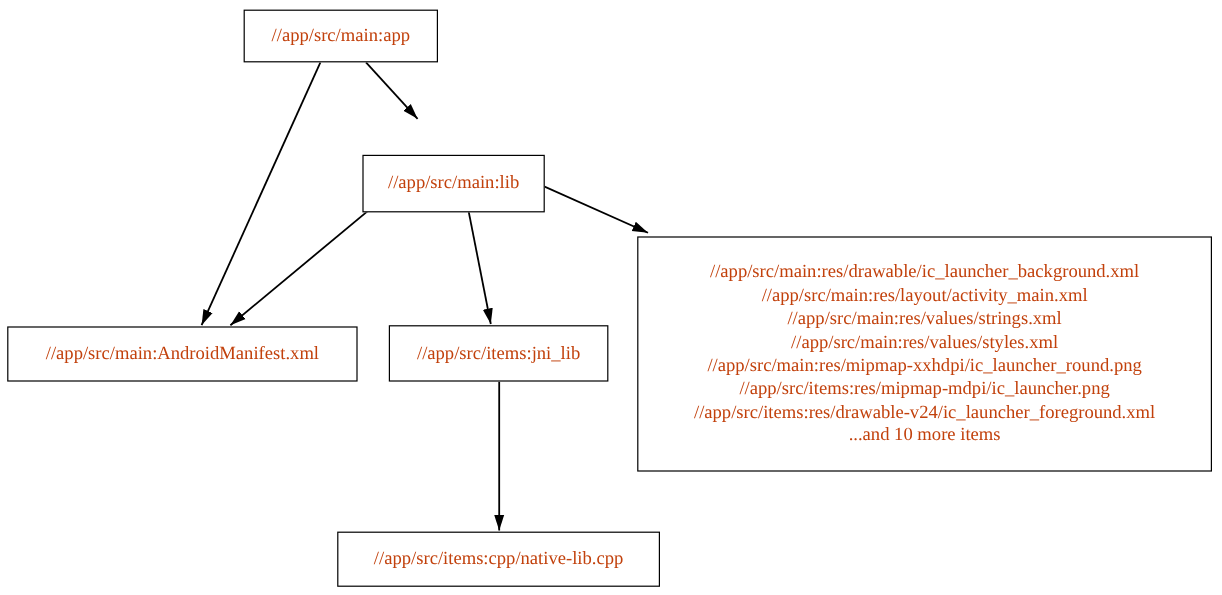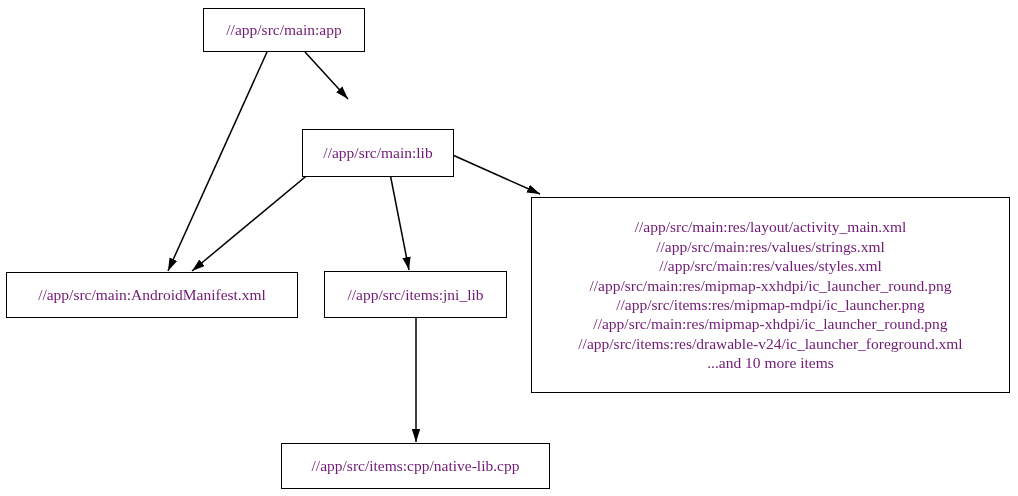--- a/index.html
+++ b/index.html
@@ -6,21 +6,21 @@
     margin: 0;
     padding: 0;
     background: #ffffff;
   }
   .canvas {
     position: relative;
     width: 1018px;
     height: 496px;
     background: #ffffff;
     font-family: "Liberation Serif", "DejaVu Serif", serif;
-    color: #701a75;
+    color: #c2410c;
     overflow: hidden;
   }
   svg.edge-layer {
     position: absolute;
     left: 0;
     top: 0;
     width: 1018px;
     height: 496px;
     z-index: 1;
   }
@@ -78,26 +78,26 @@
 
   <div class="node" id="node-manifest">
     <span>//app/src/main:AndroidManifest.xml</span>
   </div>
 
   <div class="node" id="node-jni-lib">
     <span>//app/src/items:jni_lib</span>
   </div>
 
   <div class="node multiline" id="node-res-group">
+    <div>//app/src/main:res/drawable/ic_launcher_background.xml</div>
     <div>//app/src/main:res/layout/activity_main.xml</div>
     <div>//app/src/main:res/values/strings.xml</div>
     <div>//app/src/main:res/values/styles.xml</div>
     <div>//app/src/main:res/mipmap-xxhdpi/ic_launcher_round.png</div>
     <div>//app/src/items:res/mipmap-mdpi/ic_launcher.png</div>
-    <div>//app/src/main:res/mipmap-xhdpi/ic_launcher_round.png</div>
     <div>//app/src/items:res/drawable-v24/ic_launcher_foreground.xml</div>
     <div>...and 10 more items</div>
   </div>
 
   <div class="node" id="node-native-cpp">
     <span>//app/src/items:cpp/native-lib.cpp</span>
   </div>
 
 </div>
 

